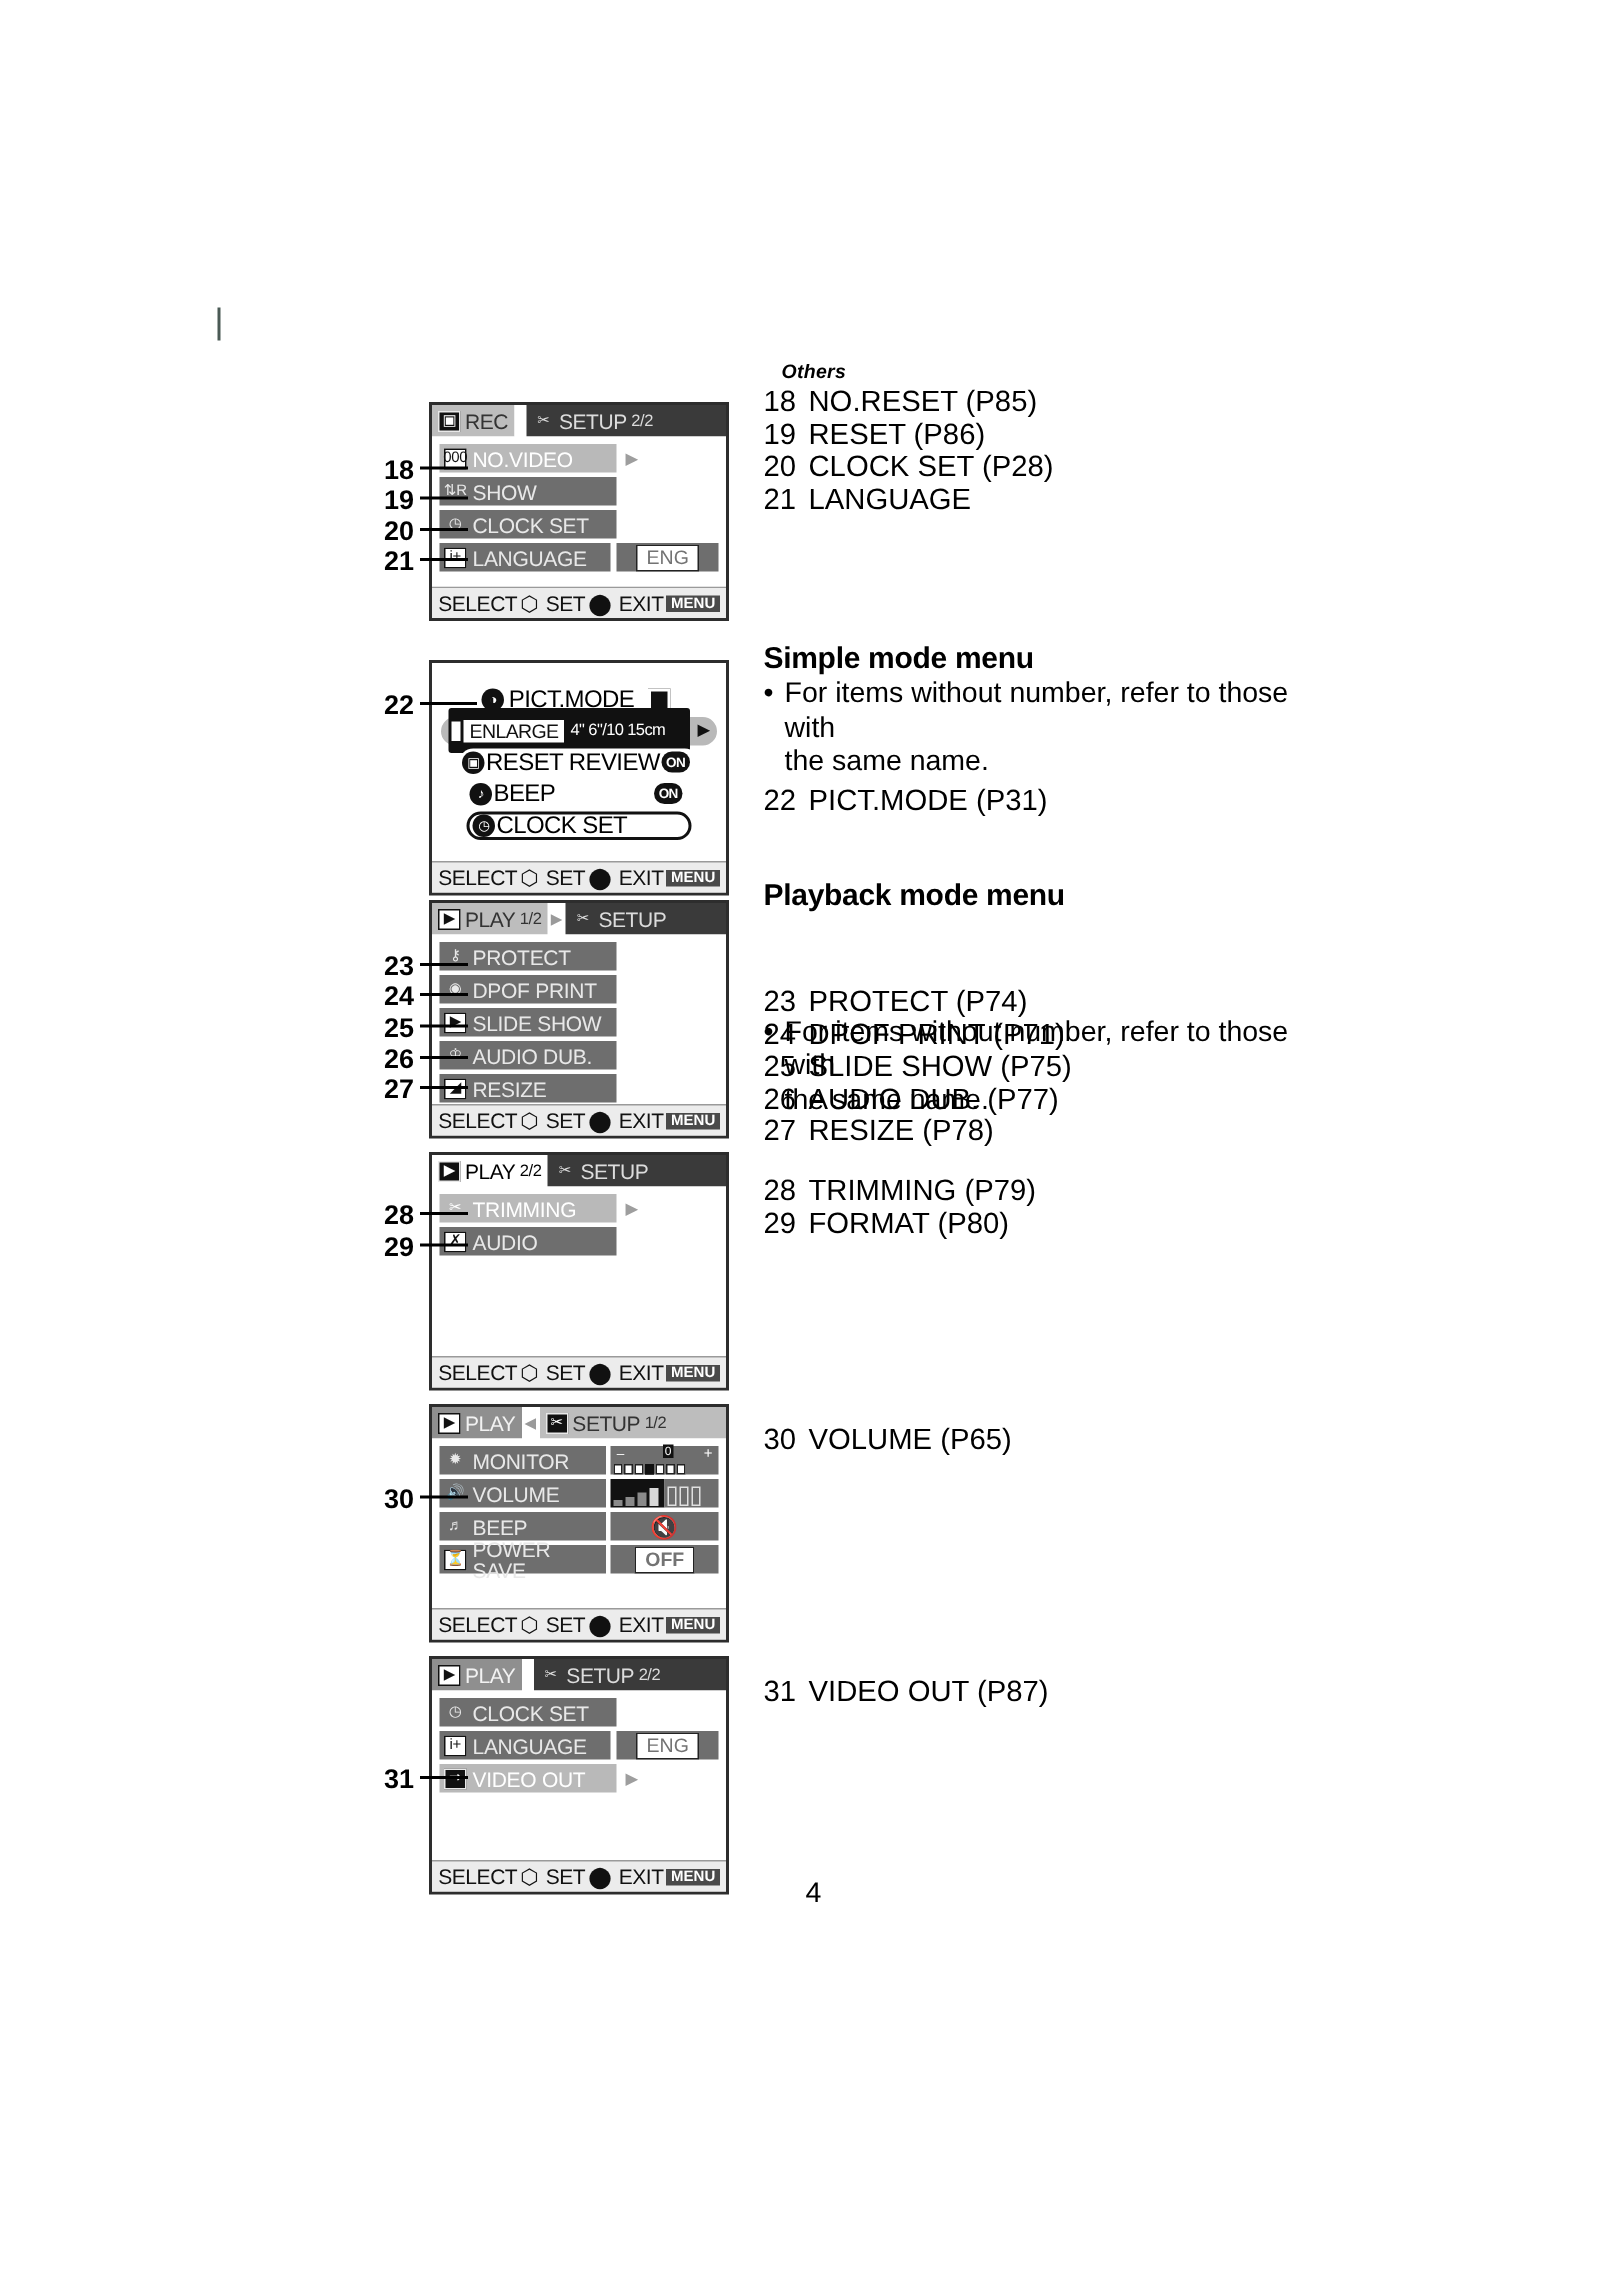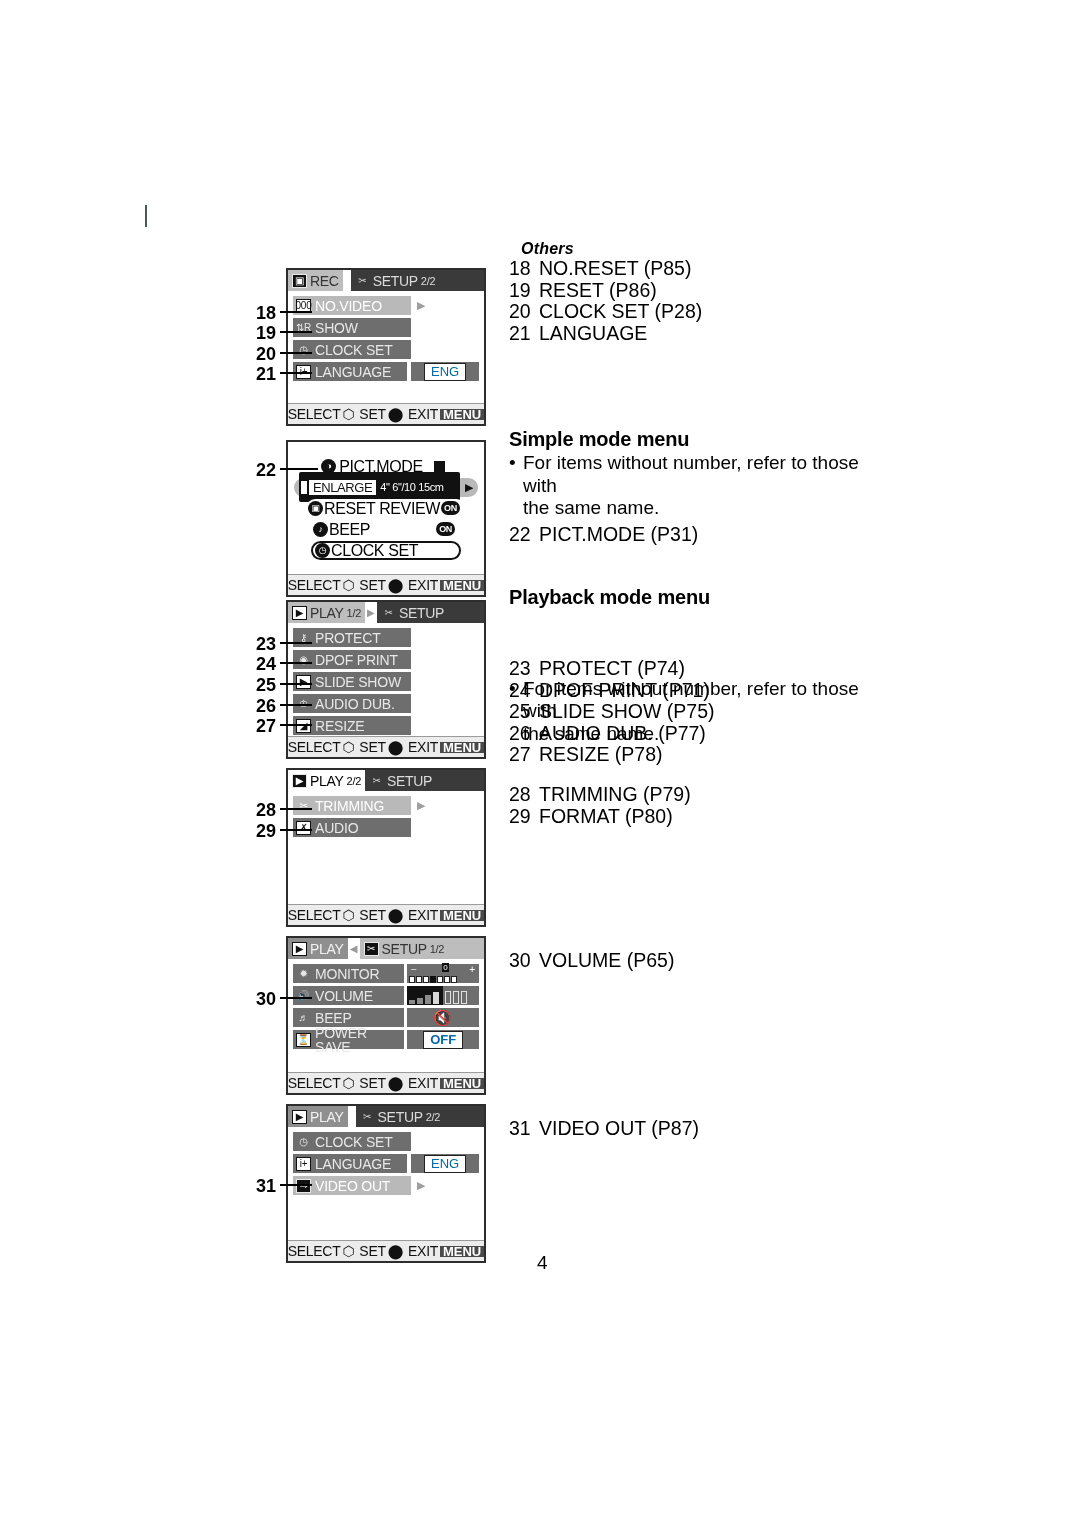--- a/index.html
+++ b/index.html
@@ -14,21 +14,21 @@
   #crop-tick {
     position:absolute; left:145px; top:205px;
     width:2px; height:22px; background:#4a5a55;
   }
   #page-number {
     position:absolute; left:537px; top:1252px;
     font-size:19px;
   }
   #others-label {
     position:absolute; left:521px; top:240px;
-    font-size:16px; font-style:italic; font-weight:600;
+    font-size:13px; font-style:italic; font-weight:600;
     letter-spacing:.2px;
   }
 
   
   .rt { position:absolute; left:509px; }
   .numline { font-size:19.5px; line-height:21.5px; white-space:nowrap; }
   .numline .n { display:inline-block; width:30px; }
   .sect-h { font-size:20px; font-weight:bold; letter-spacing:-.2px; }
   .bullet { font-size:19px; line-height:22.5px; position:relative; padding-left:14px; width:370px;}
   .bullet::before { content:"\2022"; position:absolute; left:0; top:0; }
@@ -79,33 +79,33 @@
     background:#6e6e6e; color:#e8e8e8;
     font-size:14px; line-height:14px; letter-spacing:-.2px;
   }
   .rowlabel.sel { background:#b9b9b9; color:#fff; }
   .rowarrow { color:#9e9e9e; font-size:11px; margin-left:6px; }
   .valbox {
     width:70px; height:19px; background:#6e6e6e;
     display:flex; align-items:center; justify-content:center;
   }
   .valbox .chip {
-    background:#fff; color:#0369a1; font-size:13px;
+    background:#fff; color:#737373; font-size:13px;
     padding:0 6px; line-height:16px; border:1px solid #222;
   }
 
   
   .lcd-foot {
     height:21px; background:#ececec; border-top:1px solid #9a9a9a;
     display:flex; align-items:center; justify-content:center; gap:5px;
     font-size:14px; letter-spacing:-.3px; color:#111; font-weight:500;
   }
   .foot-seg { display:flex; align-items:center; gap:2px; }
   .menu-chip {
-    background:#4a4a4a; color:#fff; font-size:13px; font-weight:bold;
+    background:#4a4a4a; color:#fff; font-size:10px; font-weight:bold;
     padding:1px 3px; line-height:9px; letter-spacing:0;
   }
 
   
   .gicon {
     width:15px; height:14px; flex:0 0 auto;
     display:flex; align-items:center; justify-content:center;
     font-size:10px; line-height:10px;
   }
   .gicon.box { background:#111; color:#fff; border:1px solid #e8e8e8; }
@@ -203,21 +203,21 @@
       <span class="gicon box">▣</span>
       <span>REC</span>
     </div>
     <div class="tabgap"></div>
     <div class="tab dark flex">
       <span class="gicon">✂</span>
       <span>SETUP</span>
       <span class="frac">2/2</span>
     </div>
   </div>
-  <div class="lcd-body" style="height:112px">
+  <div class="lcd-body" style="height:100px">
     <div class="row">
       <div class="rowlabel sel">
         <span class="gicon boxw">000</span>
         <span>NO.VIDEO</span>
       </div>
       <span class="rowarrow">▶</span>
     </div>
     <div class="row">
       <div class="rowlabel">
         <span class="gicon">⇅R</span>

